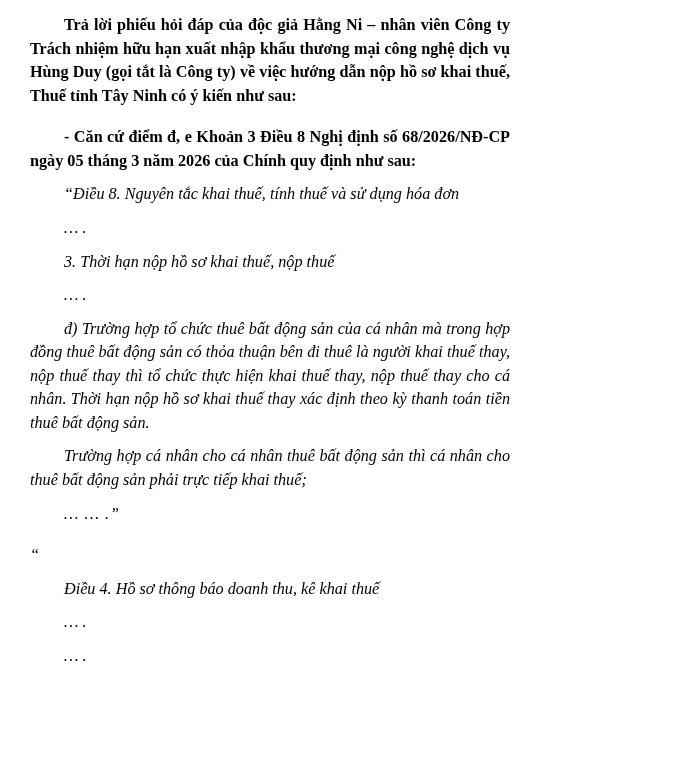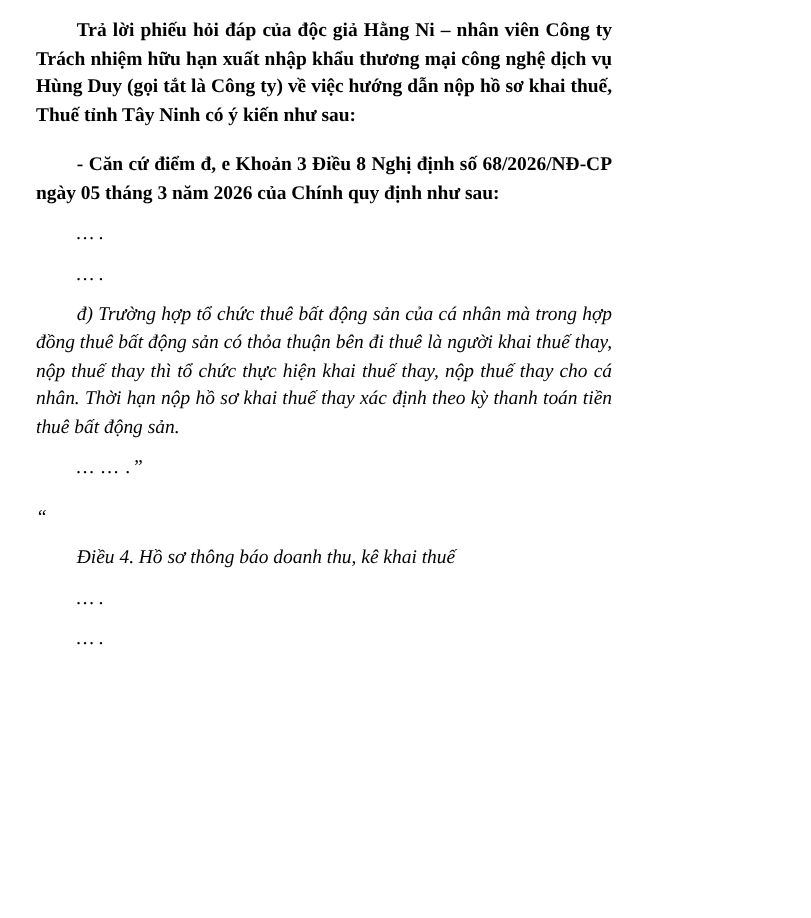--- a/index.html
+++ b/index.html
@@ -52,28 +52,31 @@
 </style>
 </head>
 <body>
 
 <div id="doc">
 
   <p class="ind bold">Trả lời phiếu hỏi đáp của độc giả Hằng Ni – nhân viên Công ty Trách nhiệm hữu hạn xuất nhập khẩu thương mại công nghệ dịch vụ Hùng Duy (gọi tắt là Công ty) về việc hướng dẫn nộp hồ sơ khai thuế, Thuế tỉnh Tây Ninh có ý kiến như sau:</p>
 
   <p class="ind bold gap-sm">- Căn cứ điểm đ, e Khoản 3 Điều 8 Nghị định số 68/2026/NĐ-CP ngày 05 tháng 3 năm 2026 của Chính  quy định như sau:</p>
 
+  <p class="ind ital gap-md">“Điều 8. Nguyên tắc khai thuế, tính thuế và sử dụng hóa đơn</p>
 
   <p class="ind ital gap-md">… .</p>
 
+  <p class="ind ital gap-md">3. Thời hạn nộp hồ sơ khai thuế, nộp thuế</p>
 
   <p class="ind ital gap-md">… .</p>
 
   <p class="ind ital gap-md">đ) Trường hợp tổ chức thuê bất động sản của cá nhân mà trong hợp đồng thuê bất động sản có thỏa thuận bên đi thuê là người khai thuế thay, nộp thuế thay thì tổ chức thực hiện khai thuế thay, nộp thuế thay cho cá nhân. Thời hạn nộp hồ sơ khai thuế thay xác định theo kỳ thanh toán tiền thuê bất động sản.</p>
 
+  <p class="ind ital gap-md">Trường hợp cá nhân cho cá nhân thuê bất động sản thì cá nhân cho thuê bất động sản phải trực tiếp khai thuế;</p>
 
 
   <p class="ind dots gap-md">… … .”</p>
 
 
   <p class="quote-open gap-sm">“</p>
 
   <p class="ind ital gap-md">Điều 4. Hồ sơ thông báo doanh thu, kê khai thuế</p>
 
   <p class="ind ital gap-md">… .</p>

